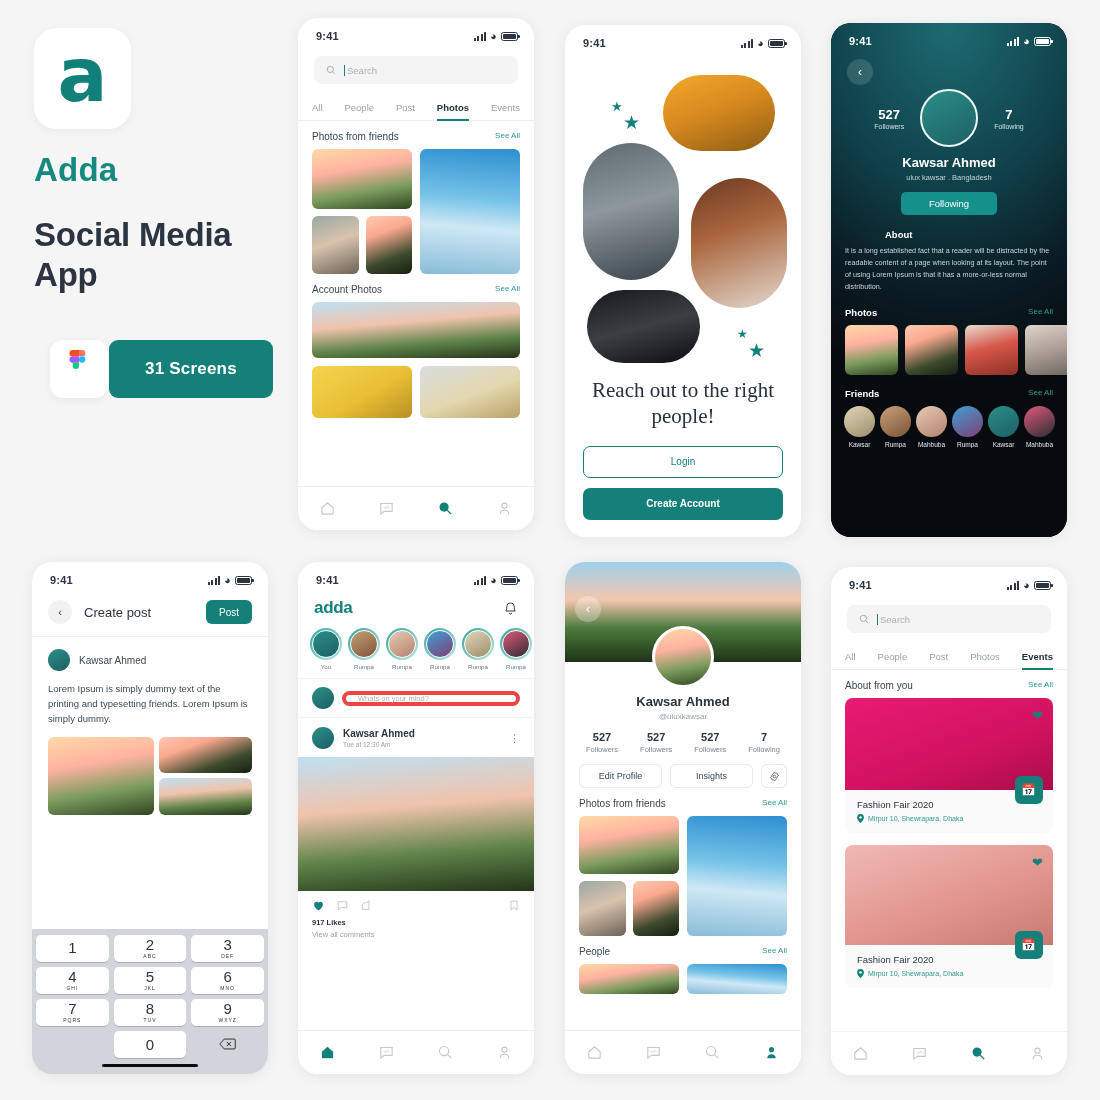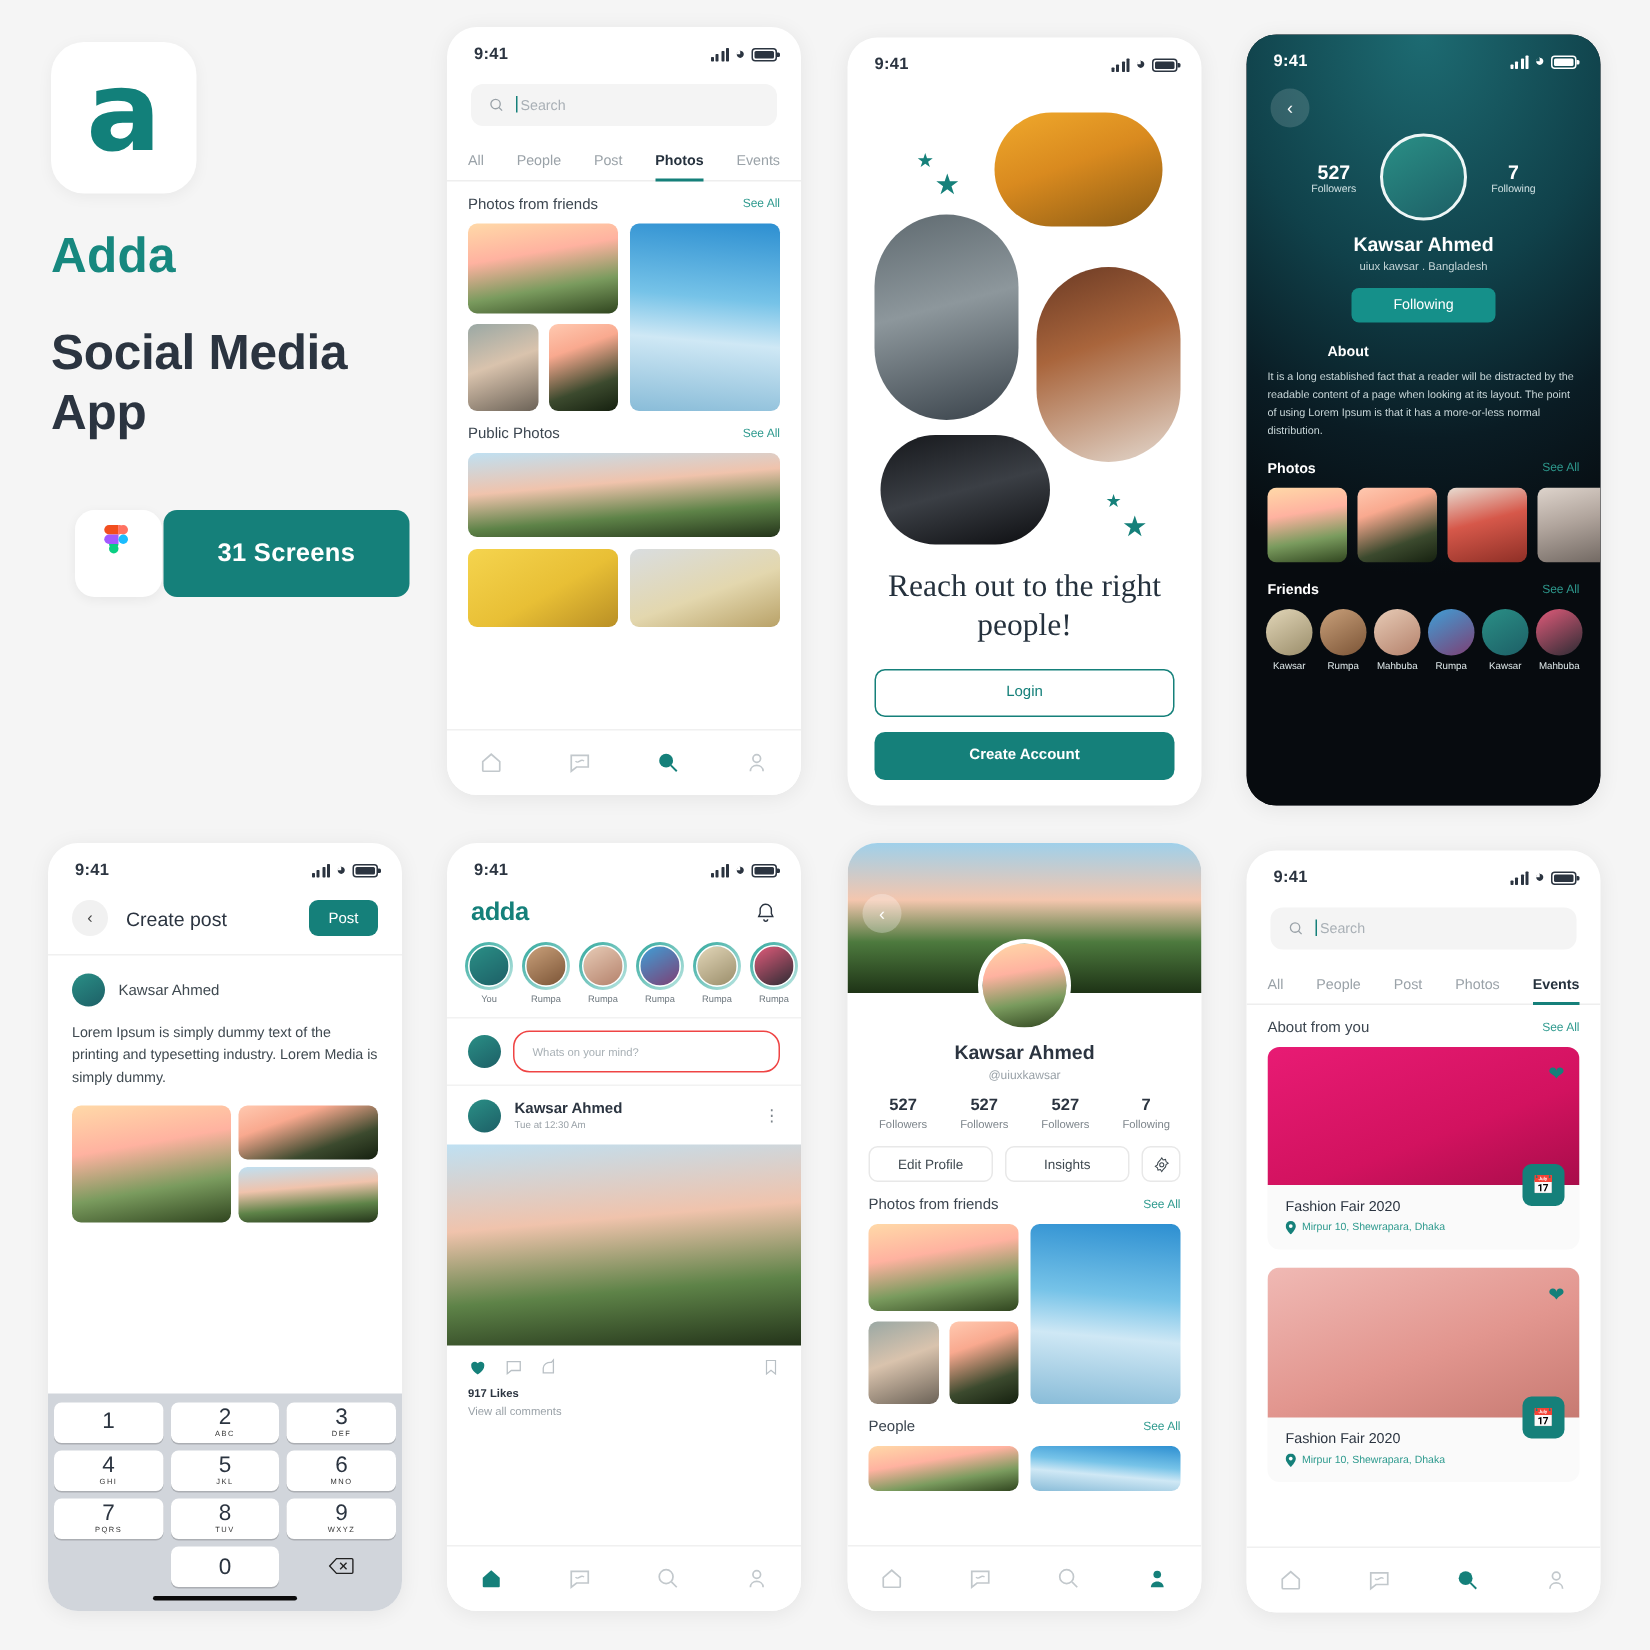--- a/index.html
+++ b/index.html
@@ -221,21 +221,21 @@
   .stories { display: flex; gap: 6px; padding: 10px 12px 8px; }
   .story { text-align: center; width: 32px; }
   .story-ring {
     width: 32px; height: 32px; border-radius: 50%; padding: 1.6px;
     background: linear-gradient(135deg,#2fa79c,#bfe7e3);
   }
   .story-img { width: 100%; height: 100%; border-radius: 50%; border: 1.4px solid #fff; }
   .story-lbl { font-size: 6.2px; color: #6c767d; margin-top: 3px; }
   .composer { display: flex; align-items: center; gap: 8px; padding: 8px 14px; border-top: 1px solid #f2f2f2; }
   .composer-input {
-    flex: 1; height: 28px; border: 1px solid #ef4444; border-radius: 11px;
+    flex: 1; height: 15px; border: 4px solid #ef4444; border-radius: 11px;
     display: flex; align-items: center; padding: 0 12px; font-size: 7.5px; color: #a8b0b5;
   }
   .post-head { display: flex; align-items: center; gap: 9px; padding: 9px 14px 8px; border-top: 1px solid #f2f2f2; }
   .post-name { font-size: 10px; font-weight: 600; }
   .post-time { font-size: 6.5px; color: #9aa2a8; margin-top: 2px; }
   .dots { margin-left: auto; color: #7d858b; font-size: 11px; line-height: .6; letter-spacing: 0; }
   .post-actions { display: flex; align-items: center; gap: 11px; padding: 8px 14px 0; }
   .likes { font-size: 7.5px; font-weight: 700; padding: 6px 14px 0; }
   .comments { font-size: 7.5px; color: #9aa2a8; padding: 3px 14px 0; }
 
@@ -348,21 +348,21 @@
           <div style="display:flex;gap:7px;">
             <div class="ph-img im-girl" style="flex:1;height:58px"></div>
             <div class="ph-img im-bike2" style="flex:1;height:58px"></div>
           </div>
         </div>
         <div class="ph-img im-sea" style="flex:1;height:125px"></div>
       </div>
     </div>
 
     <div class="sec">
-      <span class="sec-title">Public Photos</span>
+      <span class="sec-title">Account Photos</span>
       <span class="see-all">See All</span>
     </div>
     <div class="grid">
       <div class="ph-img im-bike3" style="height:56px;margin-bottom:8px;"></div>
       <div style="display:flex;gap:8px;">
         <div class="ph-img im-yellow" style="flex:1;height:52px"></div>
         <div class="ph-img im-wheat" style="flex:1;height:52px"></div>
       </div>
     </div>
 
@@ -525,21 +525,21 @@
       <div class="circ-back">‹</div>
       <div class="cp-title">Create post</div>
       <div class="post-btn">Post</div>
     </div>
 
     <div style="border-top:1px solid #f0f0f0;padding-top:2px;">
       <div class="cp-user">
         <div class="avatar im-av1" style="width:22px;height:22px;"></div>
         <div style="font-size:10px;color:#3f4950;">Kawsar Ahmed</div>
       </div>
-      <div class="cp-text">Lorem Ipsum is simply dummy text of the printing and typesetting industry. Lorem Media is simply dummy.</div>
+      <div class="cp-text">Lorem Ipsum is simply dummy text of the printing and typesetting friends. Lorem Ipsum is simply dummy.</div>
 
       <div style="display:flex;gap:5px;padding:10px 16px 0;">
         <div class="ph-img im-bike" style="flex:1.15;height:78px"></div>
         <div style="flex:1;display:flex;flex-direction:column;gap:5px;">
           <div class="ph-img im-bike2" style="height:36.5px"></div>
           <div class="ph-img im-bike3" style="height:36.5px"></div>
         </div>
       </div>
     </div>
 

